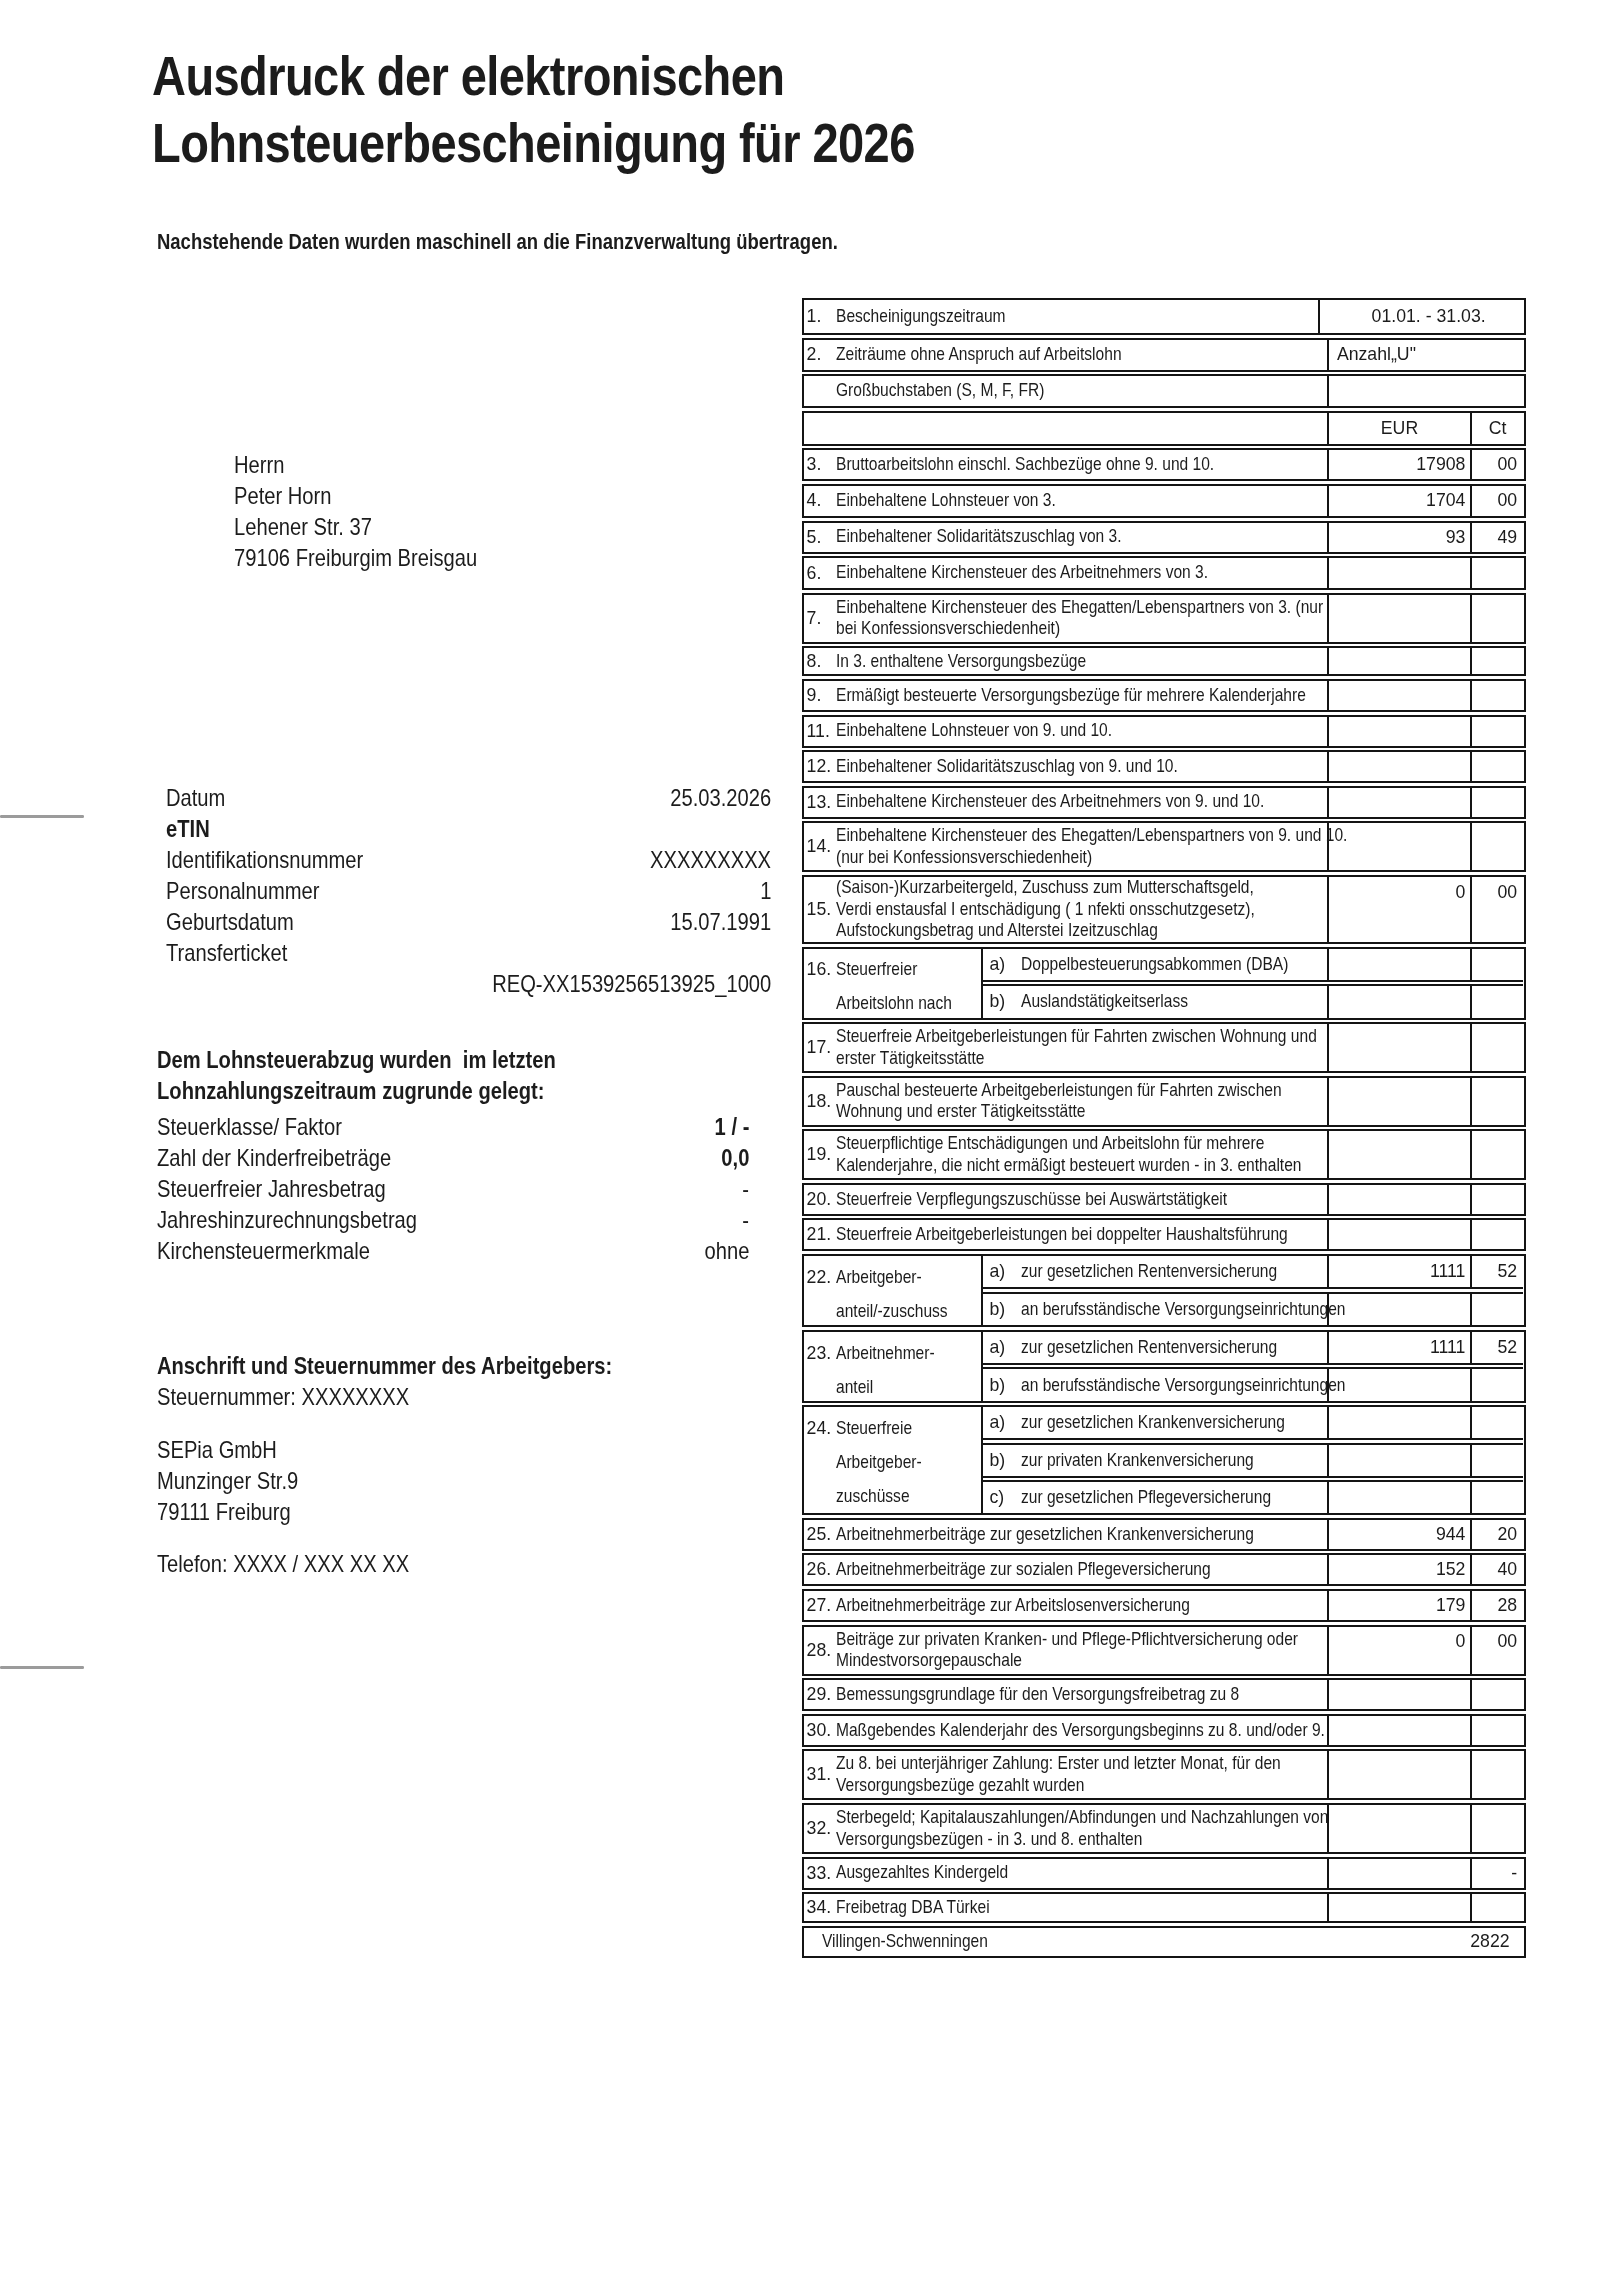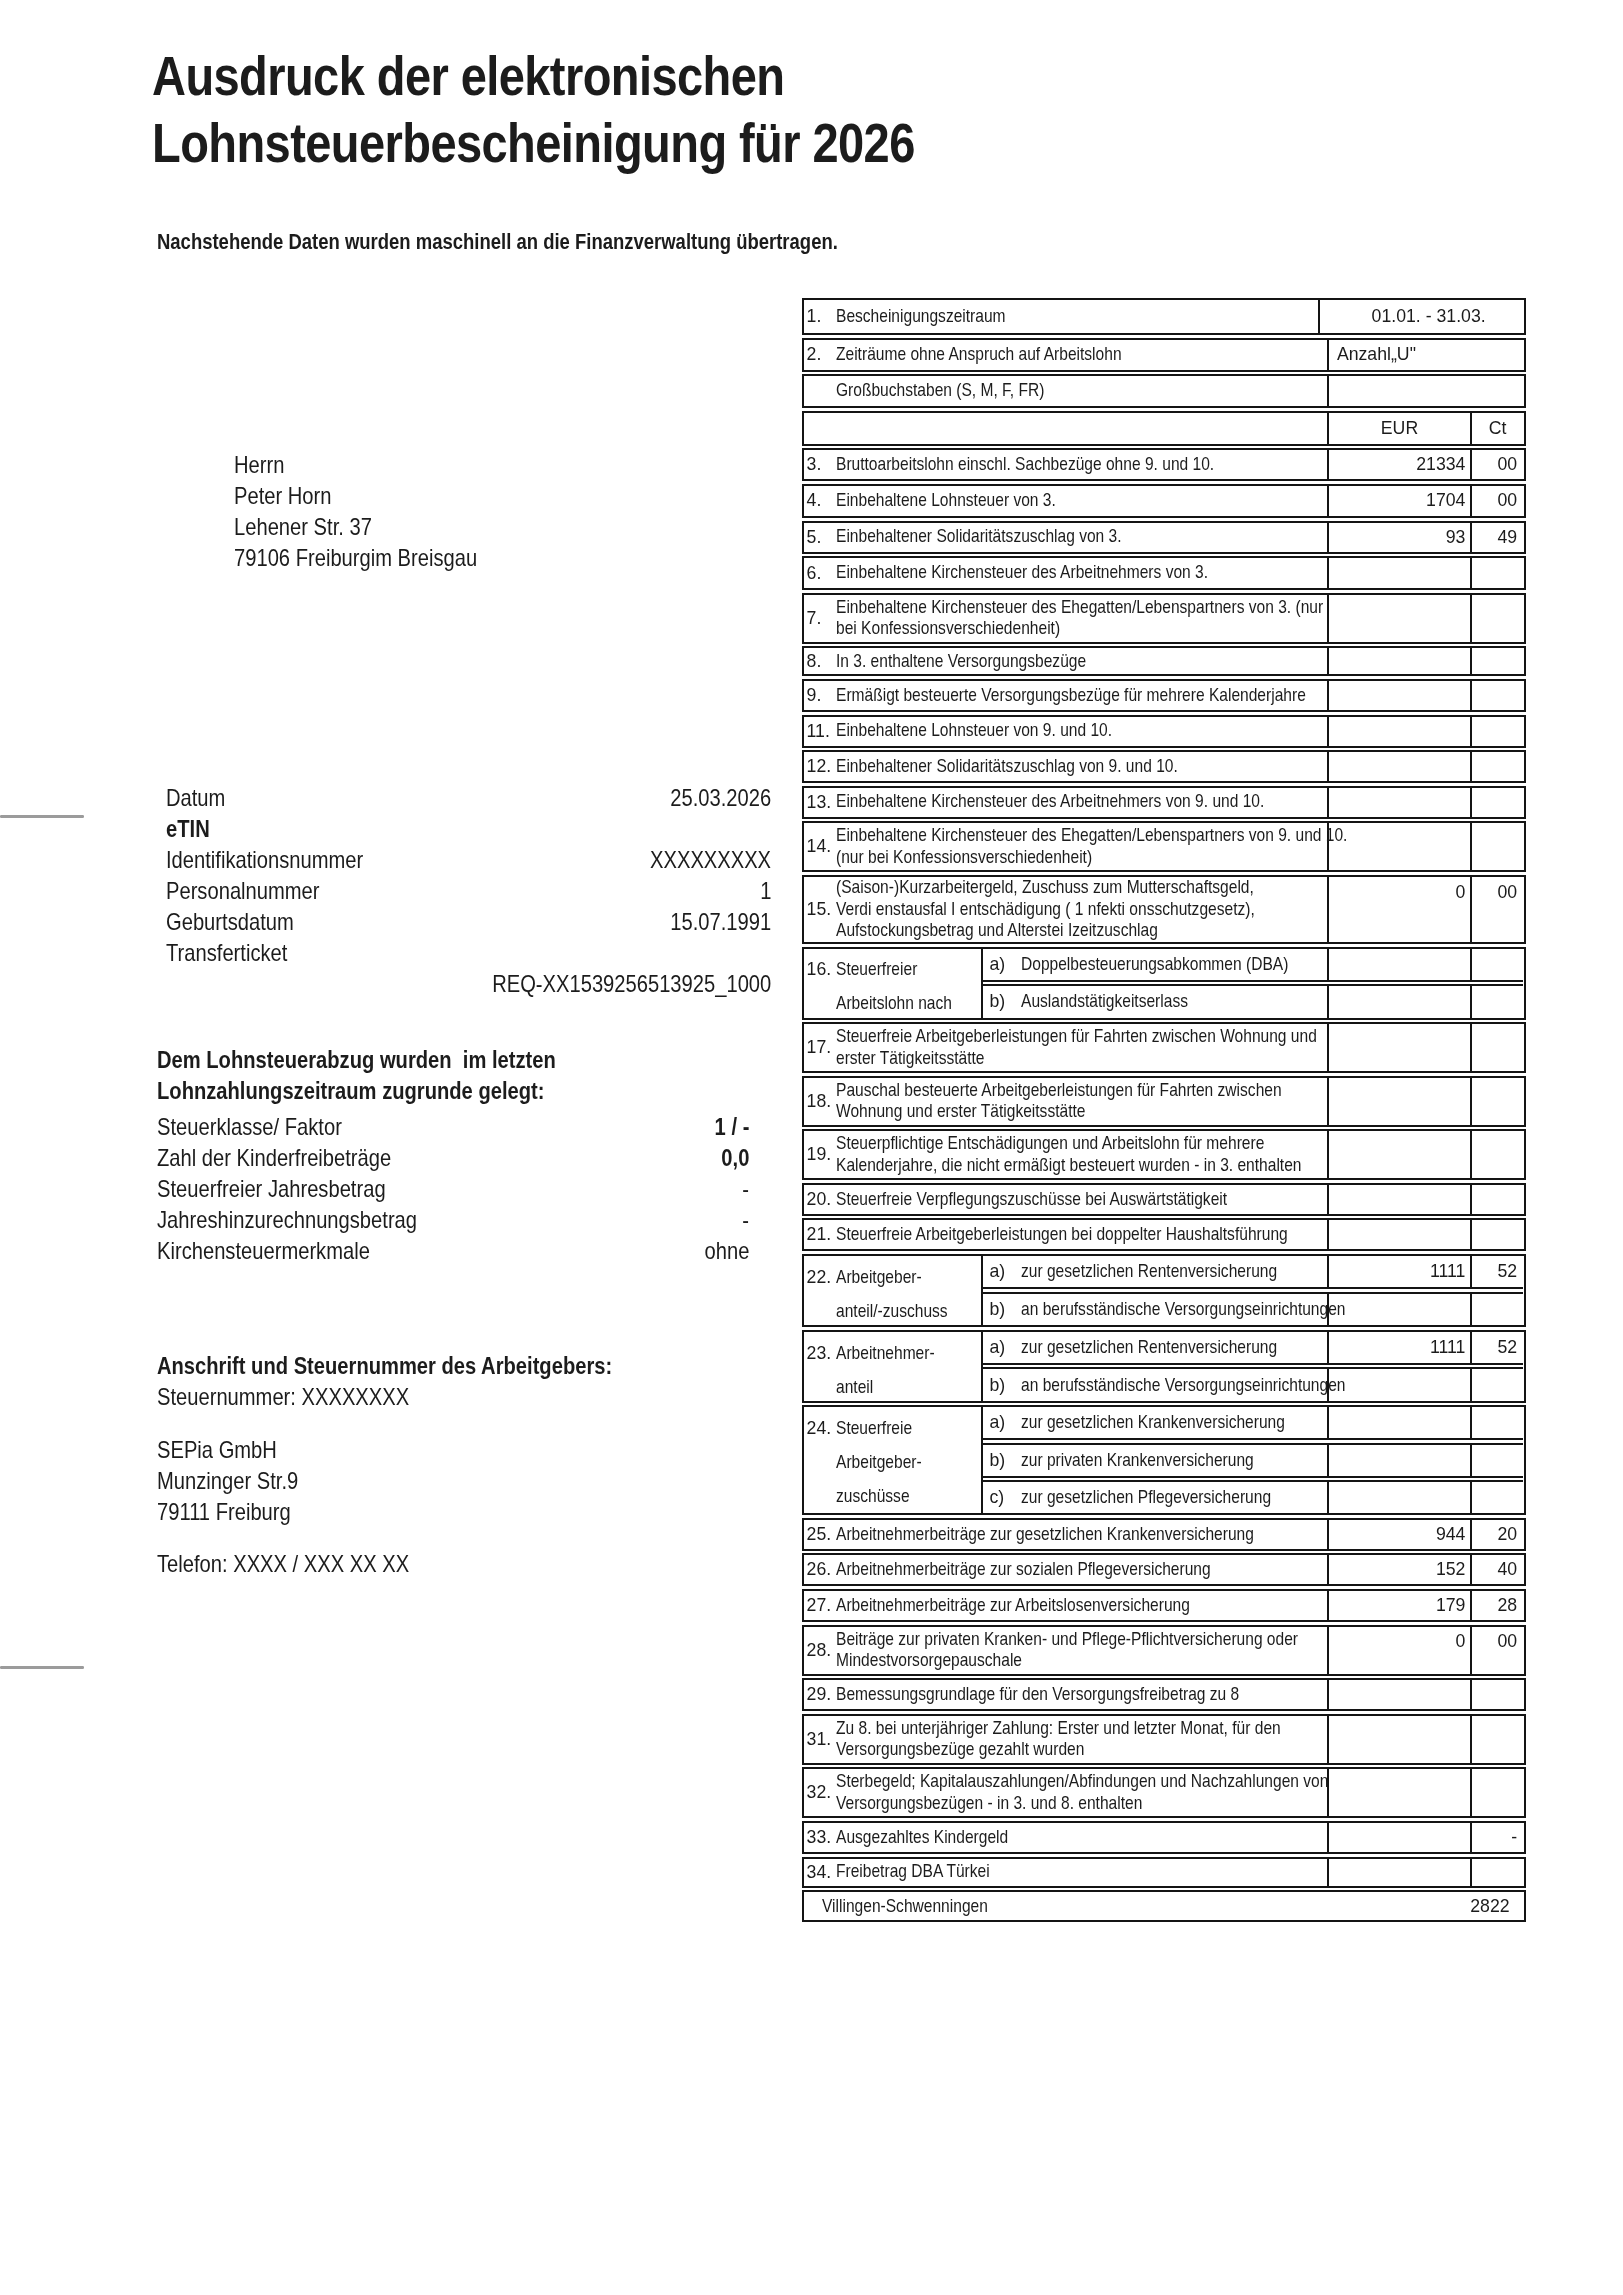--- a/index.html
+++ b/index.html
@@ -188,21 +188,21 @@
       <div class="cell ct hc">
         <span>Ct</span>
       </div>
     </div>
     <div class="trow t-simple" style="height: 33px;">
       <div class="cell lab">
         <span class="num">3.</span>
         <span class="tx lbl">Bruttoarbeitslohn einschl. Sachbezüge ohne 9. und 10.</span>
       </div>
       <div class="cell eur">
-        <span>21334</span>
+        <span>17908</span>
       </div>
       <div class="cell ct">
         <span>00</span>
       </div>
     </div>
     <div class="trow t-simple" style="height: 34px;">
       <div class="cell lab">
         <span class="num">4.</span>
         <span class="tx lbl">Einbehaltene Lohnsteuer von 3.</span>
       </div>
@@ -599,20 +599,32 @@
         <span class="num">29.</span>
         <span class="tx lbl">Bemessungsgrundlage für den Versorgungsfreibetrag zu 8</span>
       </div>
       <div class="cell eur">
         <span></span>
       </div>
       <div class="cell ct">
         <span></span>
       </div>
     </div>
+    <div class="trow t-simple" style="height: 33px;">
+      <div class="cell lab">
+        <span class="num">30.</span>
+        <span class="tx lbl">Maßgebendes Kalenderjahr des Versorgungsbeginns zu 8. und/oder 9.</span>
+      </div>
+      <div class="cell eur">
+        <span></span>
+      </div>
+      <div class="cell ct">
+        <span></span>
+      </div>
+    </div>
     <div class="trow t-simple tall" style="height: 51px;">
       <div class="cell lab">
         <span class="num">31.</span>
         <span class="tx lbl">Zu 8. bei unterjähriger Zahlung: Erster und letzter Monat, für den
 Versorgungsbezüge gezahlt wurden</span>
       </div>
       <div class="cell eur">
         <span></span>
       </div>
       <div class="cell ct">

